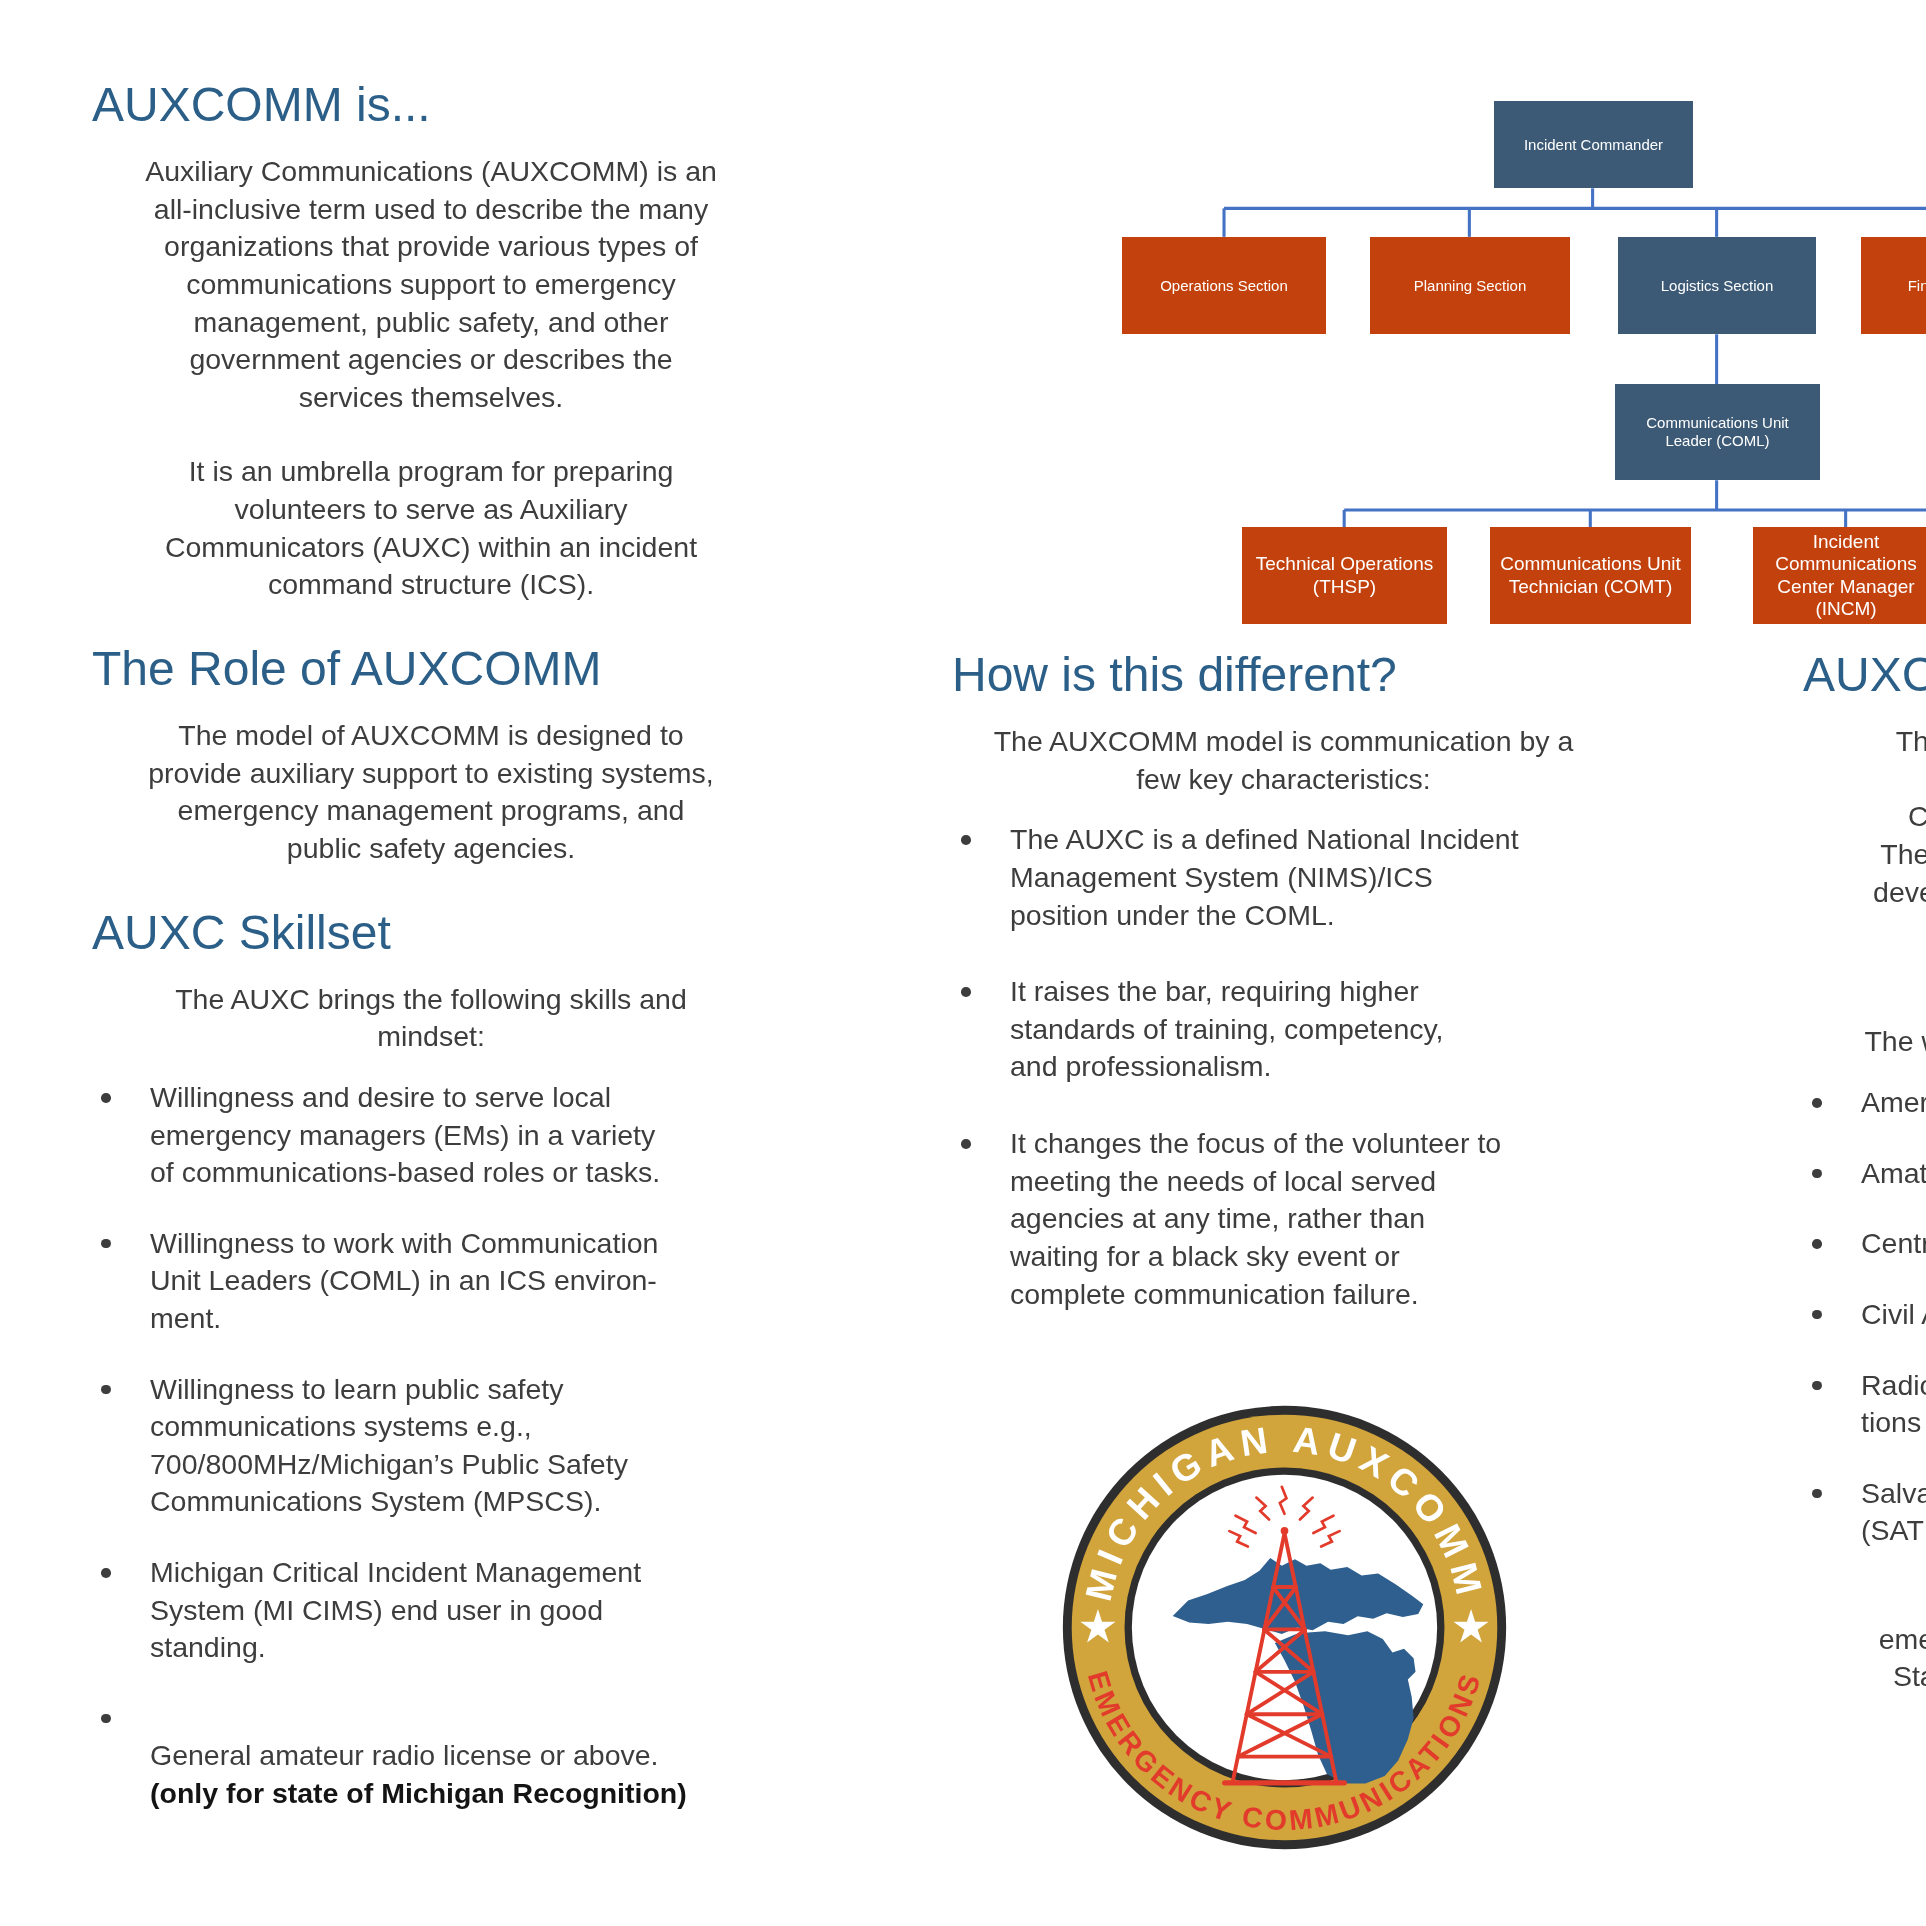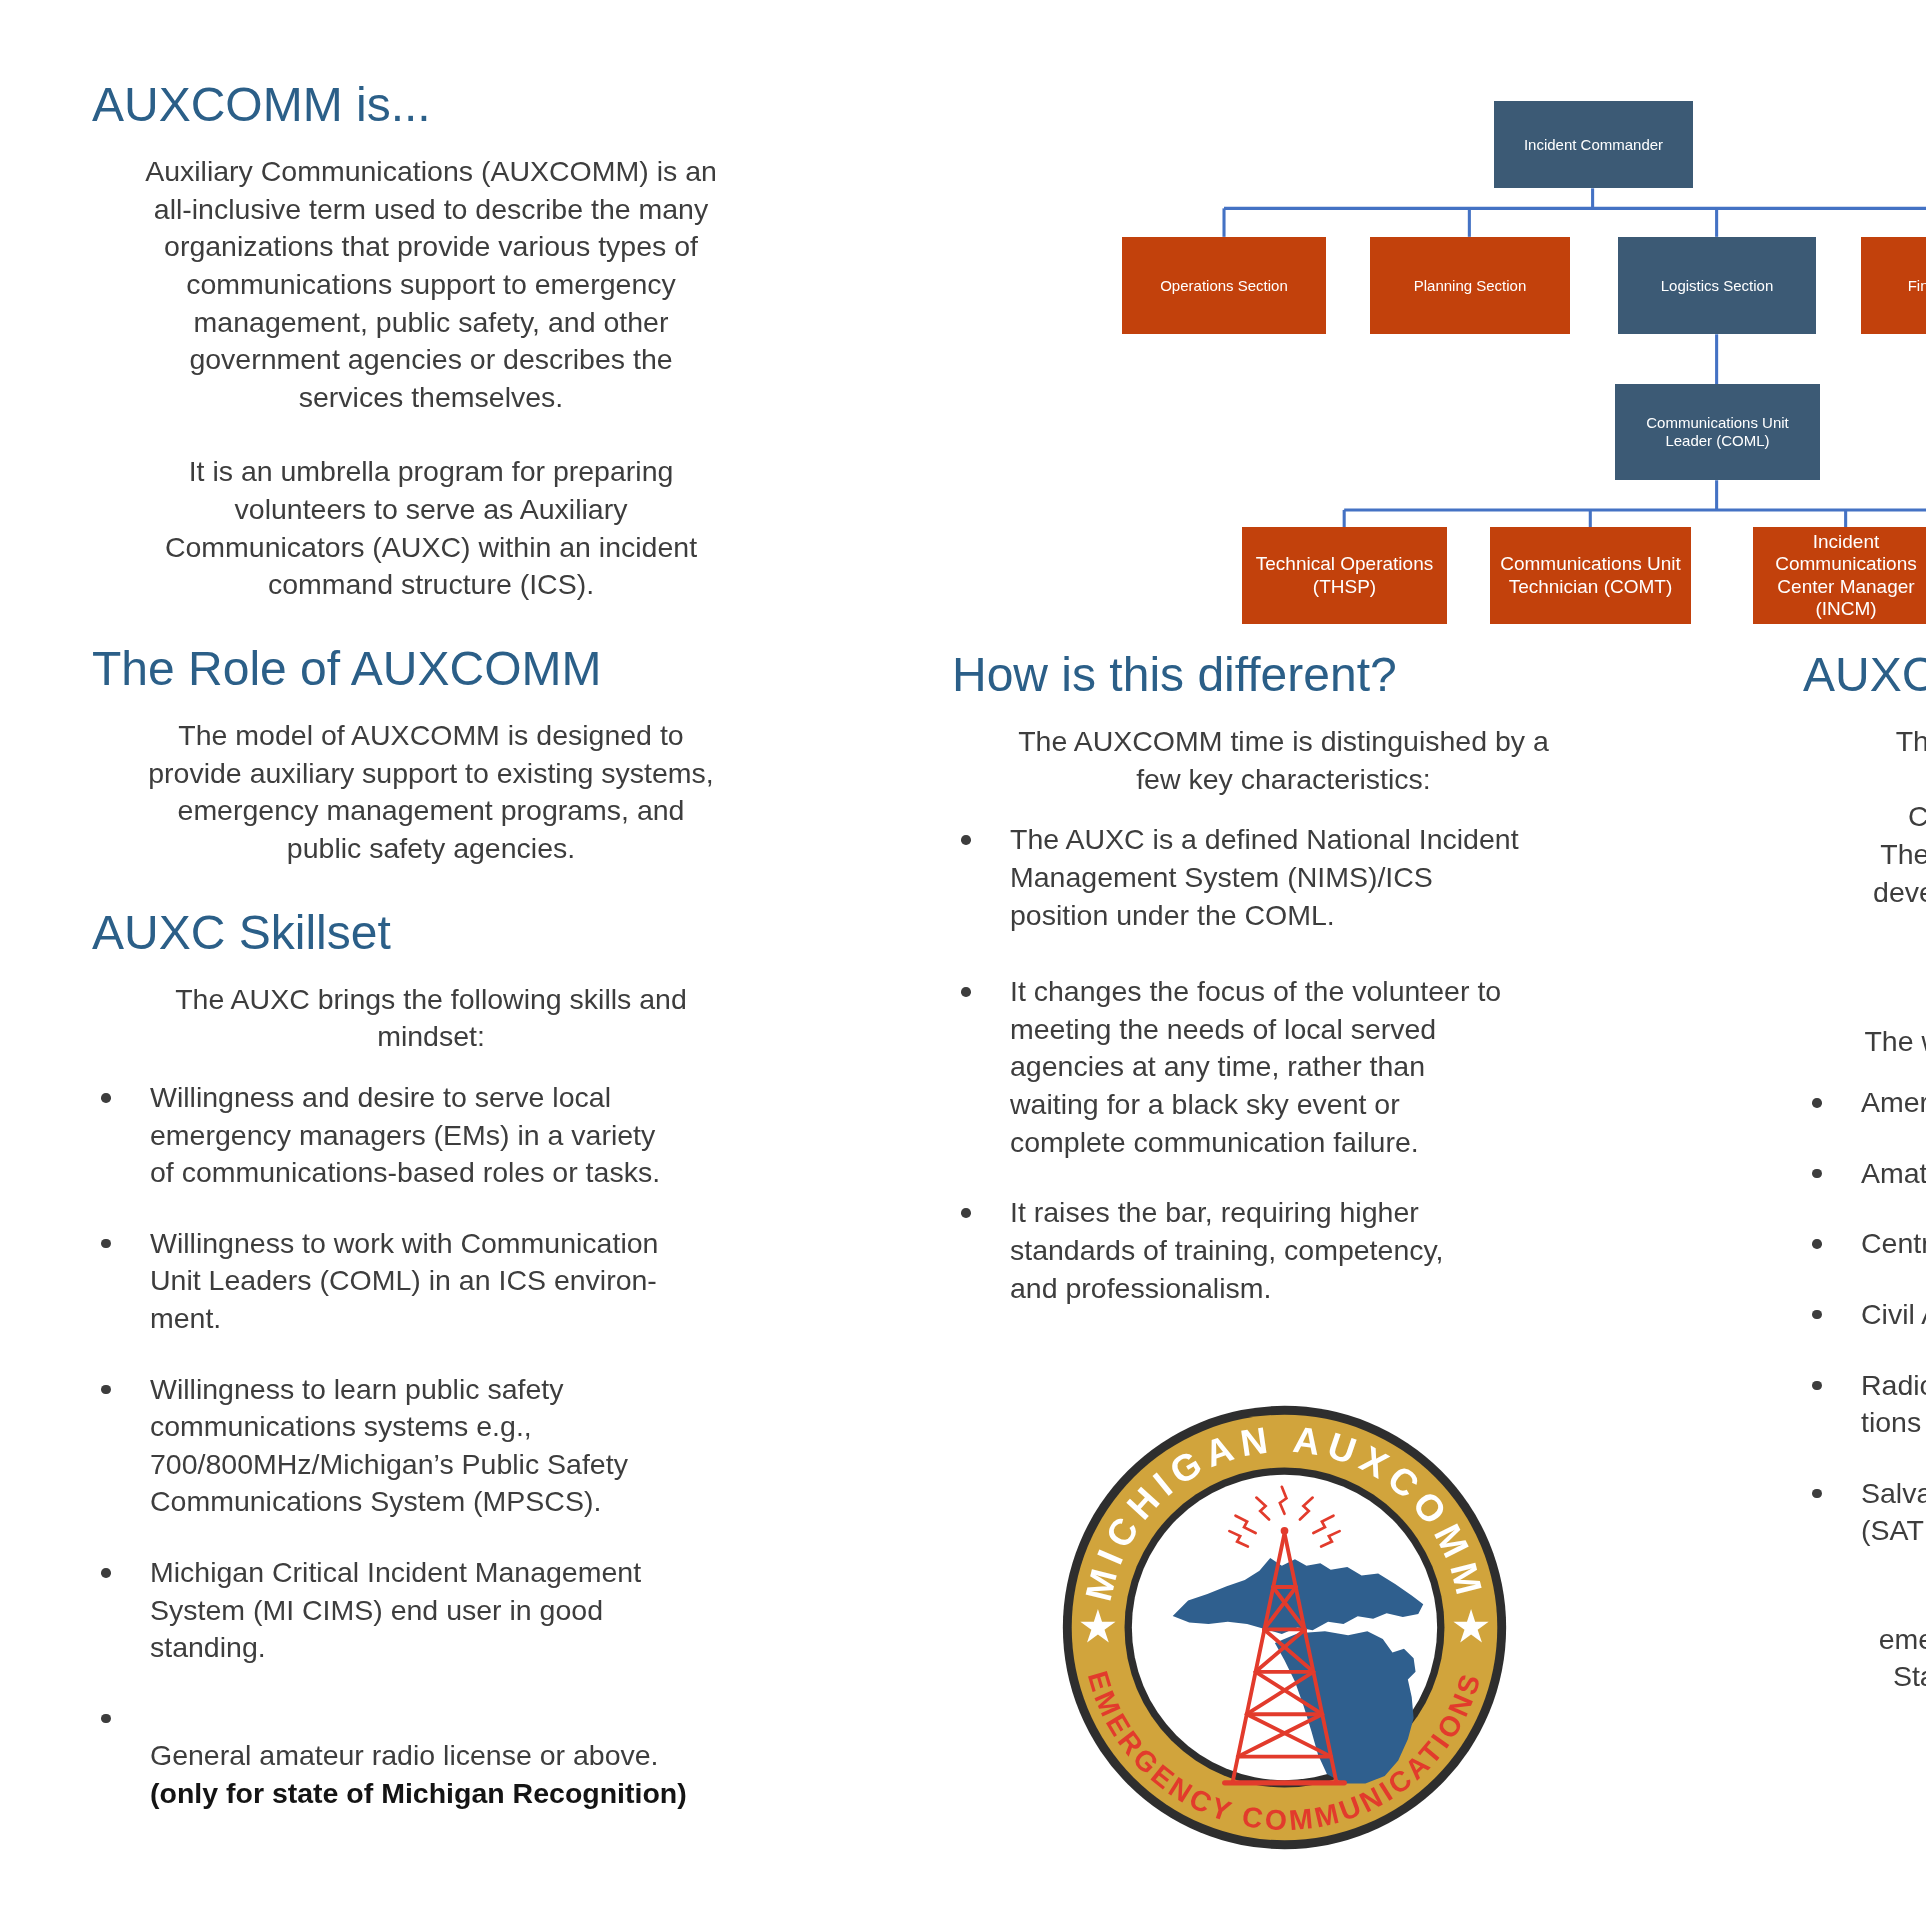--- a/index.html
+++ b/index.html
@@ -110,34 +110,34 @@
 (THSP)</div>
 <div class="org-box graybox small" style="left:1490px;top:527px;width:201px;height:97px;">Communications Unit
 Technician (COMT)</div>
 <div class="org-box graybox small" style="left:1753px;top:527px;width:186px;height:97px;">Incident
 Communications
 Center Manager
 (INCM)</div>
 
 <div class="col" id="col-mid">
   <h2 class="h">How is this different?</h2>
-  <p class="para tight">The AUXCOMM time is distinguished by a
+  <p class="para tight">The AUXCOMM model is communication by a
 few key characteristics:</p>
   <ul class="bullets">
     <li style="margin-bottom:39px;"><span>The AUXC is a defined National Incident
 Management System (NIMS)/ICS
 position under the COML.</span></li>
+    <li style="margin-bottom:39px;"><span>It raises the bar, requiring higher
+standards of training, competency,
+and professionalism.</span></li>
     <li><span>It changes the focus of the volunteer to
 meeting the needs of local served
 agencies at any time, rather than
 waiting for a black sky event or
 complete communication failure.</span></li>
-    <li style="margin-bottom:39px;"><span>It raises the bar, requiring higher
-standards of training, competency,
-and professionalism.</span></li>
   </ul>
 </div>
 
 <div class="col" id="col-right">
   <h2 class="h">AUXCOMM Work Group</h2>
   <p class="para">The AUXCOMM Work Group is a working
 group of the Michigan Public Safety
 Communications Interoperability Board.
 The work group coordinates the awareness,
 development, training, and implementation of

